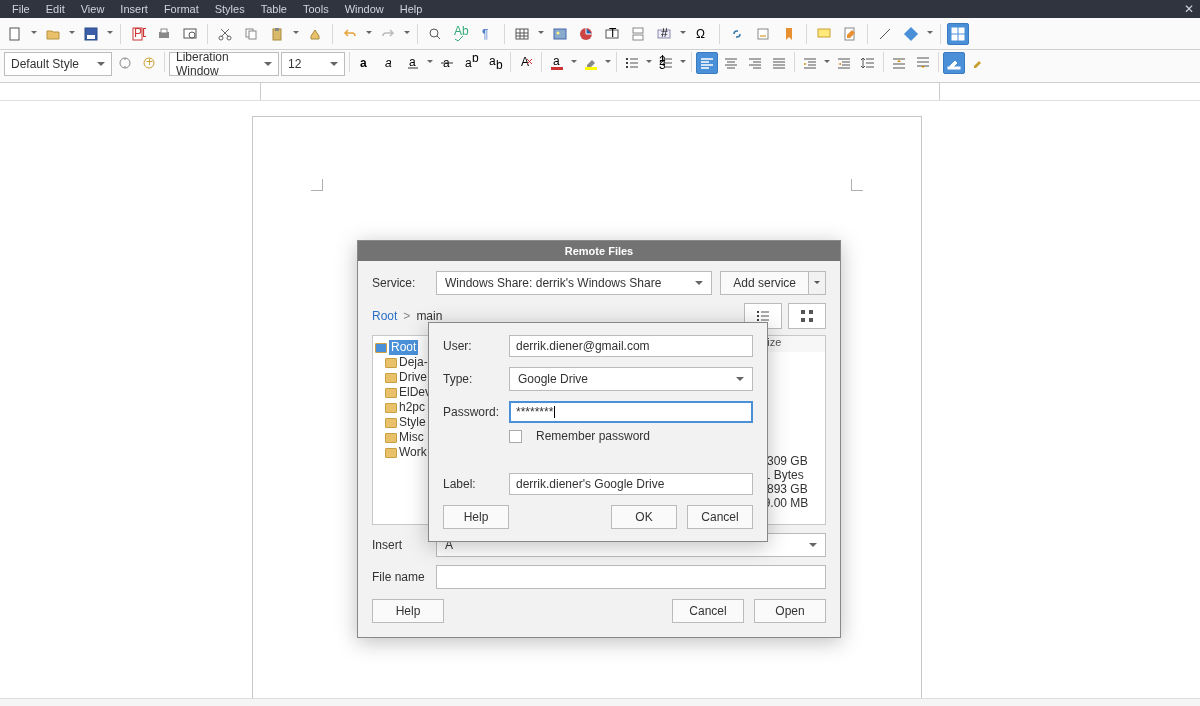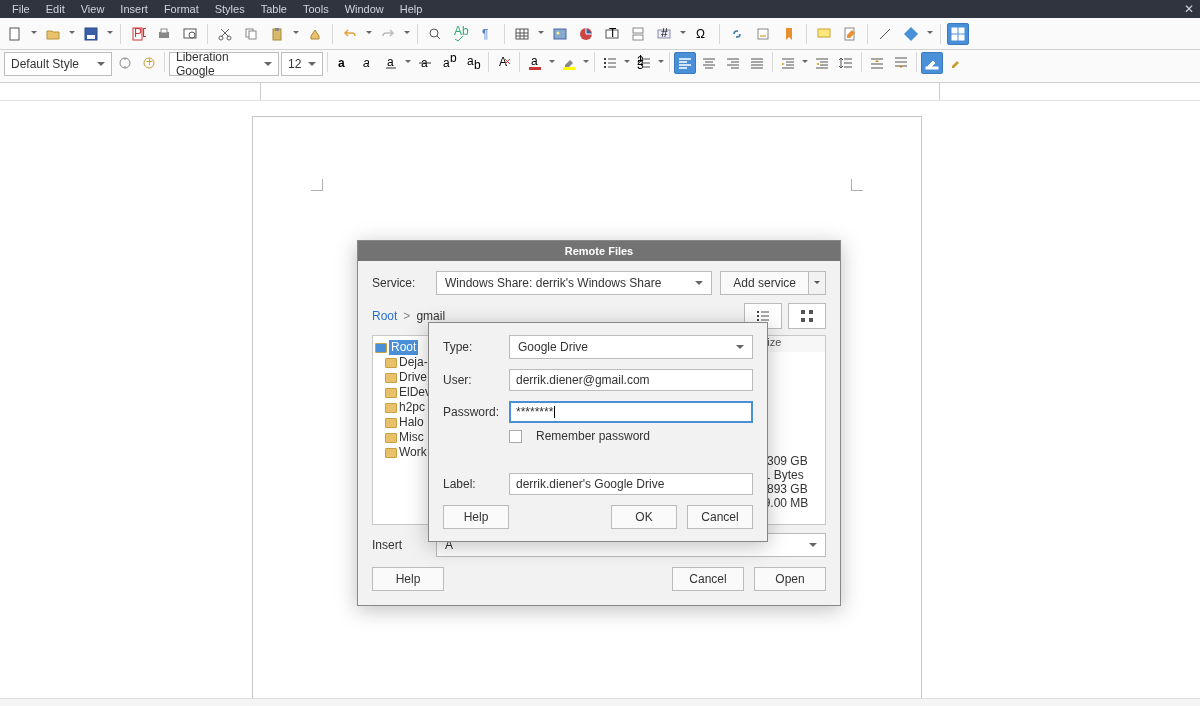--- a/index.html
+++ b/index.html
@@ -11,21 +11,21 @@
 .tb-btn{width:22px;height:22px;display:flex;align-items:center;justify-content:center;border:1px solid transparent;border-radius:2px}
 .tb-btn svg{width:16px;height:16px}
 .tb-sep{width:1px;height:20px;background:#d8d8d8;margin:0 2px}
 .tb-drop{width:8px;height:22px;display:flex;align-items:center;justify-content:center}
 .tb-drop::after{content:"";border:3px solid transparent;border-top-color:#666}
 .fmt-row{height:33px;border-bottom:1px solid #d0d0d0;display:flex;align-items:flex-start;padding:2px 4px;gap:2px;background:#fafafa}
 .combo{height:24px;border:1px solid #bdbdbd;background:#fff;display:flex;align-items:center;padding:0 6px;gap:6px}
 .combo .arrow{margin-left:auto;border:4px solid transparent;border-top-color:#666;transform:translateY(2px)}
 .style-combo{width:108px}
 .font-combo{width:110px}
-.size-combo{width:42px}
+.size-combo{width:64px}
 .accent{background:#4a90d9;border:1px solid #3a7bc0}
 .accent svg *{stroke:#fff;fill:#fff}
 .ruler{height:18px;background:#fff;border-bottom:1px solid #e0e0e0;position:relative}
 .ruler-inner{position:absolute;left:260px;right:260px;top:0;bottom:0;border-left:1px solid #ccc;border-right:1px solid #ccc}
 .doc-area{position:absolute;top:101px;left:0;right:0;bottom:8px;background:#fff;overflow:hidden}
 .page{position:absolute;left:252px;top:15px;width:670px;height:900px;background:#fff;border:1px solid #c7c7c7}
 .page .corner{position:absolute;width:12px;height:12px;border-color:#b0b0b0}
 .page .c-tl{top:62px;left:58px;border-right:1px solid #b0b0b0;border-bottom:1px solid #b0b0b0}
 .page .c-tr{top:62px;right:58px;border-left:1px solid #b0b0b0;border-bottom:1px solid #b0b0b0}
 .statusbar{position:absolute;bottom:0;left:0;right:0;height:8px;background:#f5f5f5;border-top:1px solid #ddd}
@@ -296,21 +296,21 @@
       </svg>
     </div>
   <div class="tb-btn">
       <svg viewBox="0 0 16 16">
         <circle cx="8" cy="8" r="5" fill="none" stroke="#c8a030"></circle>
         <text x="5" y="11" font-size="8" fill="#c8a030">+</text>
       </svg>
     </div>
   <div class="tb-sep"></div>
   <div class="combo font-combo">
-      <span>Liberation Google</span>
+      <span>Liberation Window</span>
       <span class="arrow"></span>
     </div>
   <div class="combo size-combo">
       <span>12</span>
       <span class="arrow"></span>
     </div>
   <div class="tb-sep"></div>
   <div class="tb-btn">
       <svg viewBox="0 0 16 16">
         <text x="3" y="12" font-size="12" font-weight="bold">a</text>
@@ -480,21 +480,21 @@
       <div class="split-btn">
         <div class="btn main">
             <span>Add service</span>
           </div>
         <div class="dd"></div>
       </div>
     </div>
     <div class="crumb">
       <a>Root</a>
       <span class="sep">&gt;</span>
-      <span>gmail</span>
+      <span>main</span>
       <div class="view-toggle">
         <div class="vt-btn">
             <svg width="16" height="16" viewBox="0 0 16 16">
               <circle cx="3" cy="4" r="1"></circle>
               <circle cx="3" cy="8" r="1"></circle>
               <circle cx="3" cy="12" r="1"></circle>
               <path d="M6 4h8M6 8h8M6 12h8" stroke="#555"></path>
             </svg>
           </div>
         <div class="vt-btn">
@@ -524,21 +524,21 @@
         <div class="tree-item" style="padding-left:10px">
             <span class="fold"></span>
             <span>ElDev</span>
           </div>
         <div class="tree-item" style="padding-left:10px">
             <span class="fold"></span>
             <span>h2pc</span>
           </div>
         <div class="tree-item" style="padding-left:10px">
             <span class="fold"></span>
-            <span>Halo</span>
+            <span>Style</span>
           </div>
         <div class="tree-item" style="padding-left:10px">
             <span class="fold"></span>
             <span>Misc</span>
           </div>
         <div class="tree-item" style="padding-left:10px">
             <span class="fold"></span>
             <span>Work</span>
           </div>
       </div>
@@ -553,44 +553,48 @@
       </div>
     </div>
     <div class="rf-bottom">
       <div class="row">
         <span class="lbl">Insert</span>
         <div class="select">
             <span>A</span>
             <span class="arrow"></span>
           </div>
       </div>
+      <div class="row">
+        <span class="lbl">File name</span>
+        <input class="input" style="">
+      </div>
     </div>
     <div class="rf-actions">
       <div class="btn small">Help</div>
       <div class="spacer"></div>
       <div class="btn small">Cancel</div>
       <div class="btn small">Open</div>
     </div>
   </div>
 </div>
 
 <div class="dlg fs-dlg">
   <div class="fs-body">
+    <div class="fs-row">
+      <span class="fs-lbl">User:</span>
+      <input class="fs-input" value="derrik.diener@gmail.com" style="">
+    </div>
     <div class="fs-row">
       <span class="fs-lbl">Type:</span>
       <div class="select" style="flex:1">
           <span>Google Drive</span>
           <span class="arrow"></span>
         </div>
     </div>
     <div class="fs-row">
-      <span class="fs-lbl">User:</span>
-      <input class="fs-input" value="derrik.diener@gmail.com" style="">
-    </div>
-    <div class="fs-row">
       <span class="fs-lbl">Password:</span>
       <div class="fs-input focus" style="display:flex;align-items:center">
           <span>********</span>
           <span class="caret"></span>
         </div>
     </div>
     <div class="fs-row" style="margin-top:-4px;margin-bottom:30px">
       <span class="chk"></span>
       <span>Remember password</span>
     </div>

